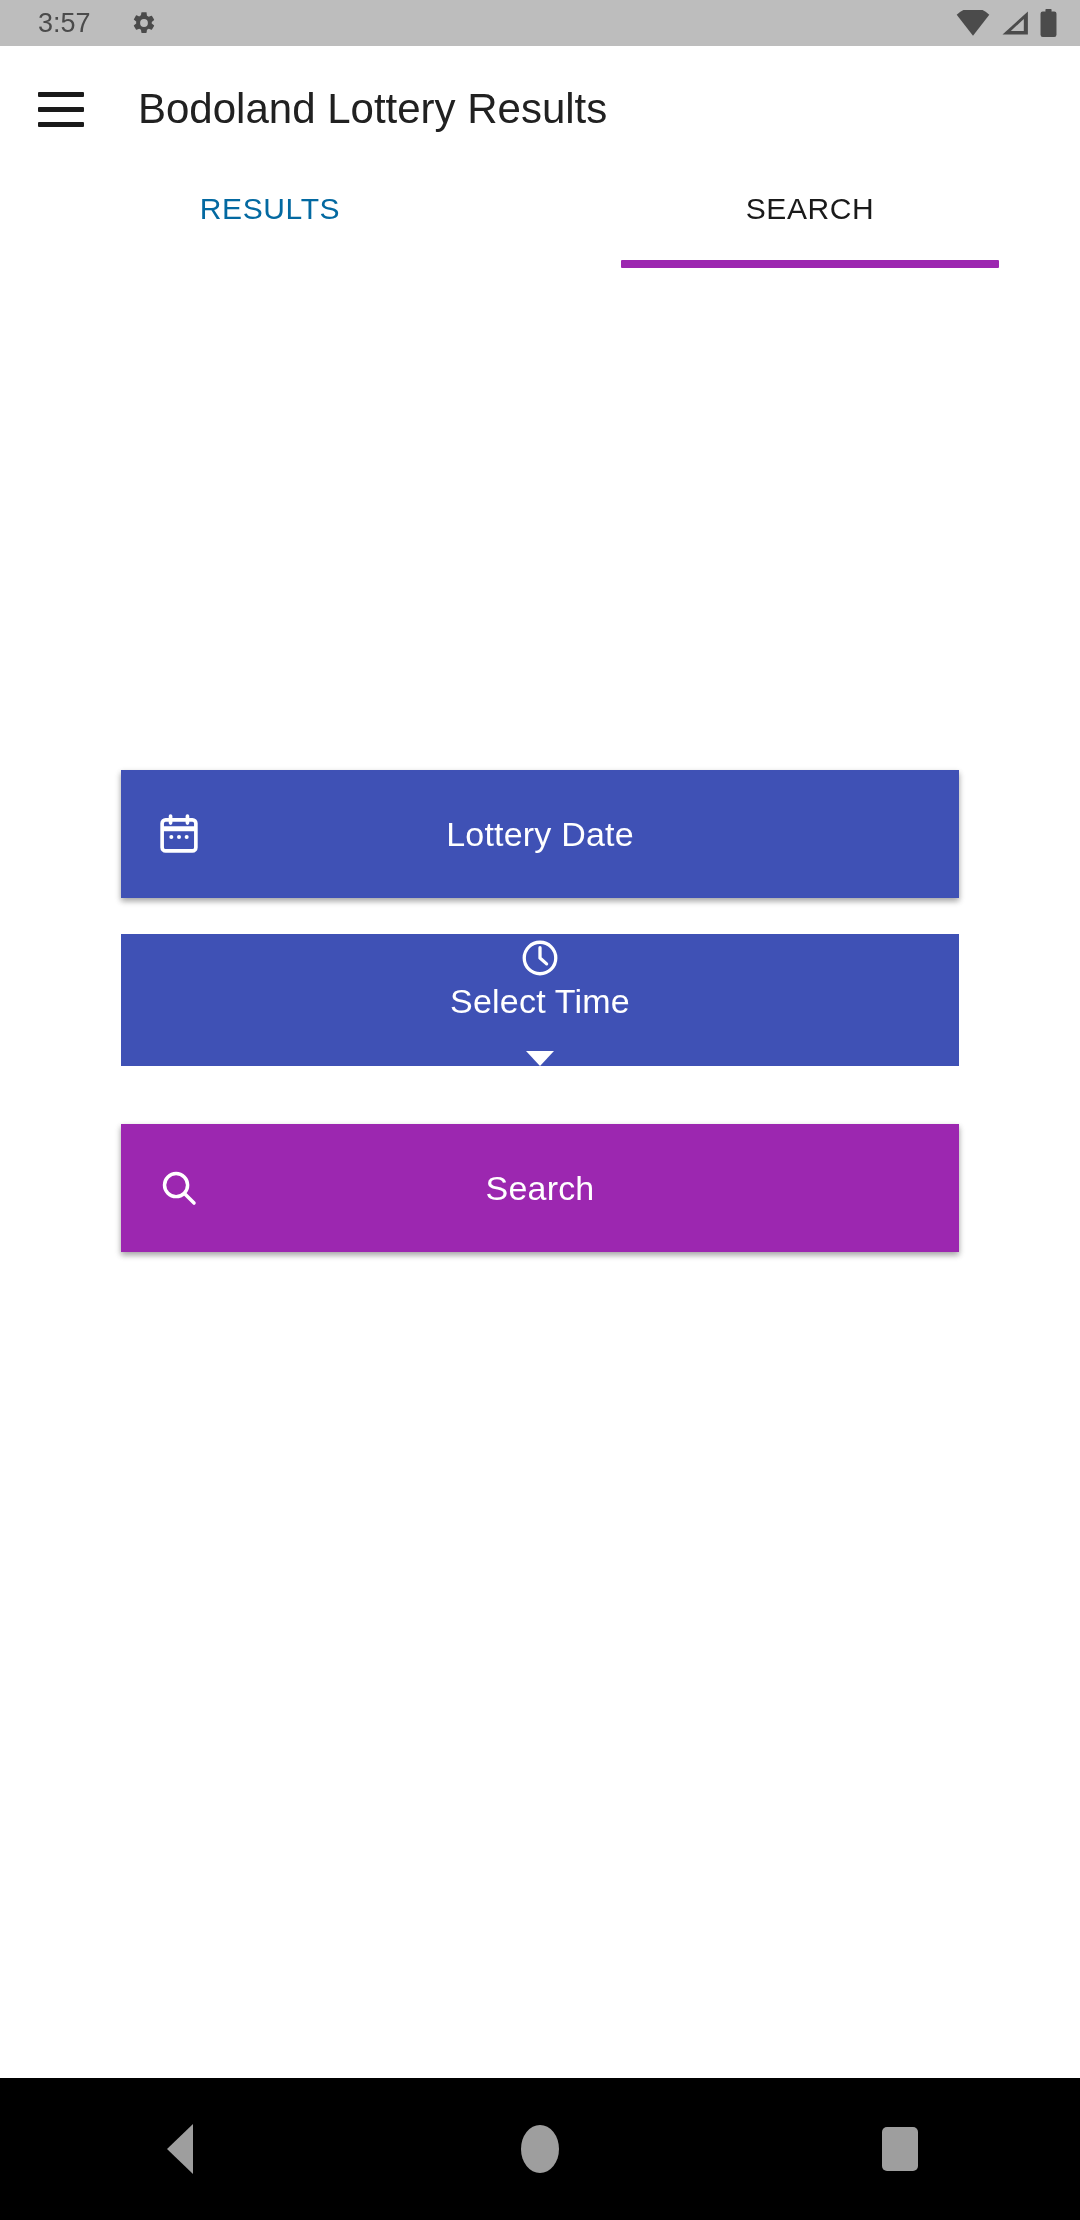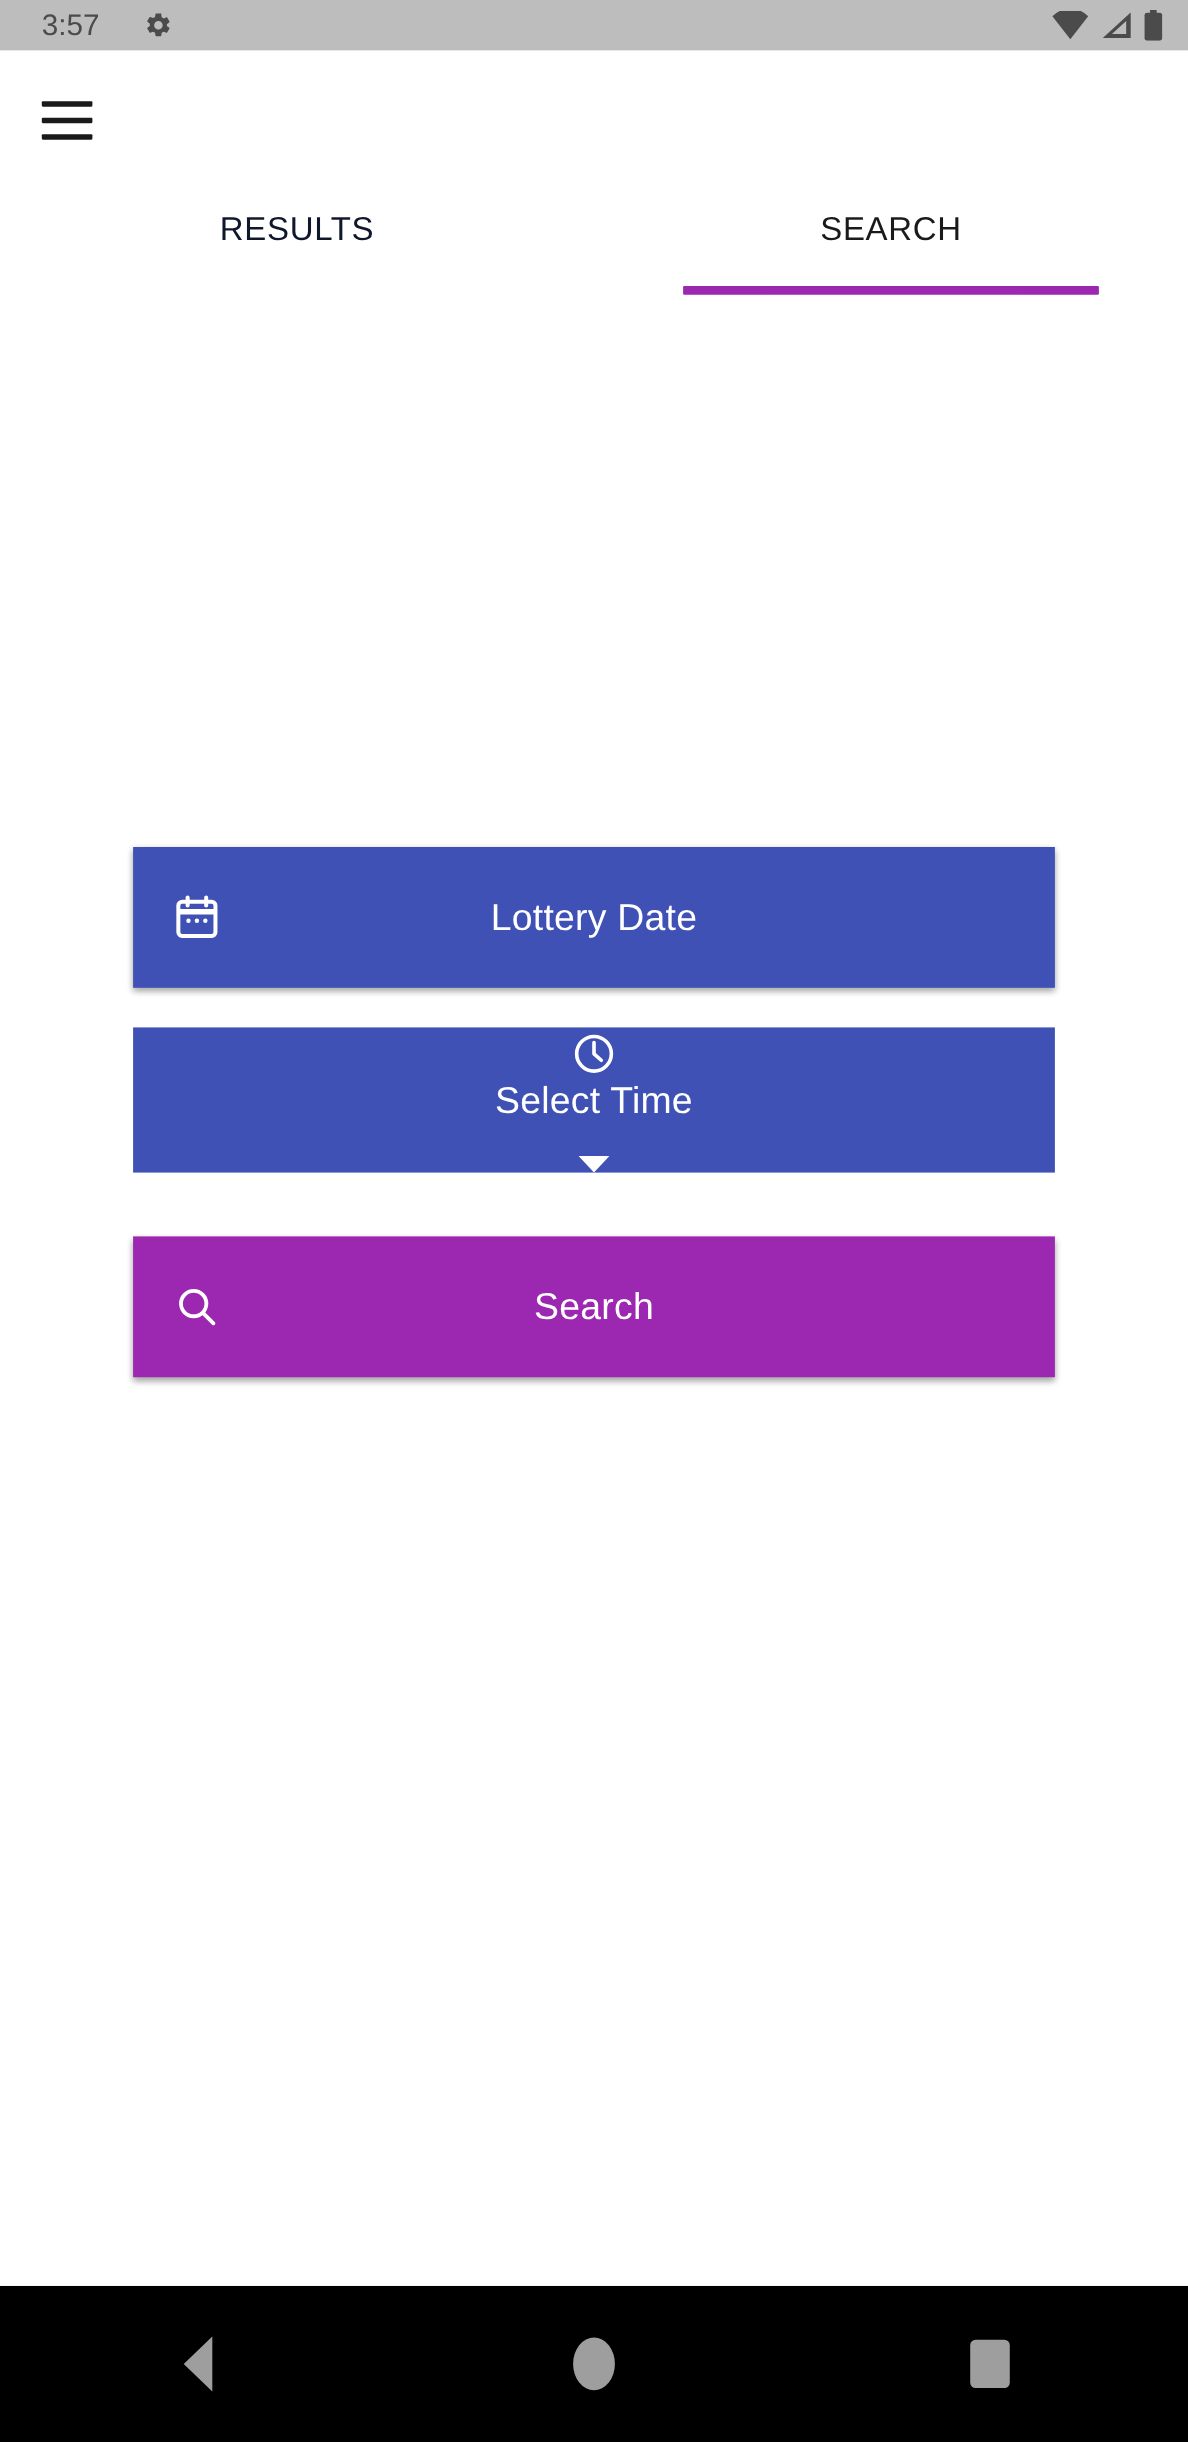--- a/index.html
+++ b/index.html
@@ -93,21 +93,21 @@
     flex: 0 0 auto;
   }
   .tab {
     flex: 1 1 0;
     display: flex;
     align-items: flex-start;
     justify-content: center;
     padding-top: 20px;
     font-size: 30px;
     letter-spacing: 0.6px;
-    color: #0f172a;
+    color: #0369a1;
     cursor: pointer;
     position: relative;
     user-select: none;
   }
   .tab.active { color: #1a1a1a; }
   .tab.active .tab-underline {
     position: absolute;
     left: 15%;
     right: 15%;
     bottom: 14px;
@@ -263,20 +263,21 @@
       </span>
     </div>
   </div>
 
   <div class="app-bar">
     <div class="hamburger">
       <span></span>
         <span></span>
         <span></span>
     </div>
+    <div class="app-title">Bodoland Lottery Results</div>
   </div>
 
   <div class="tab-bar">
     <div class="tab">
       <span>RESULTS</span>
     </div>
     <div class="tab active">
       <span>SEARCH</span>
       <span class="tab-underline"></span>
     </div>

